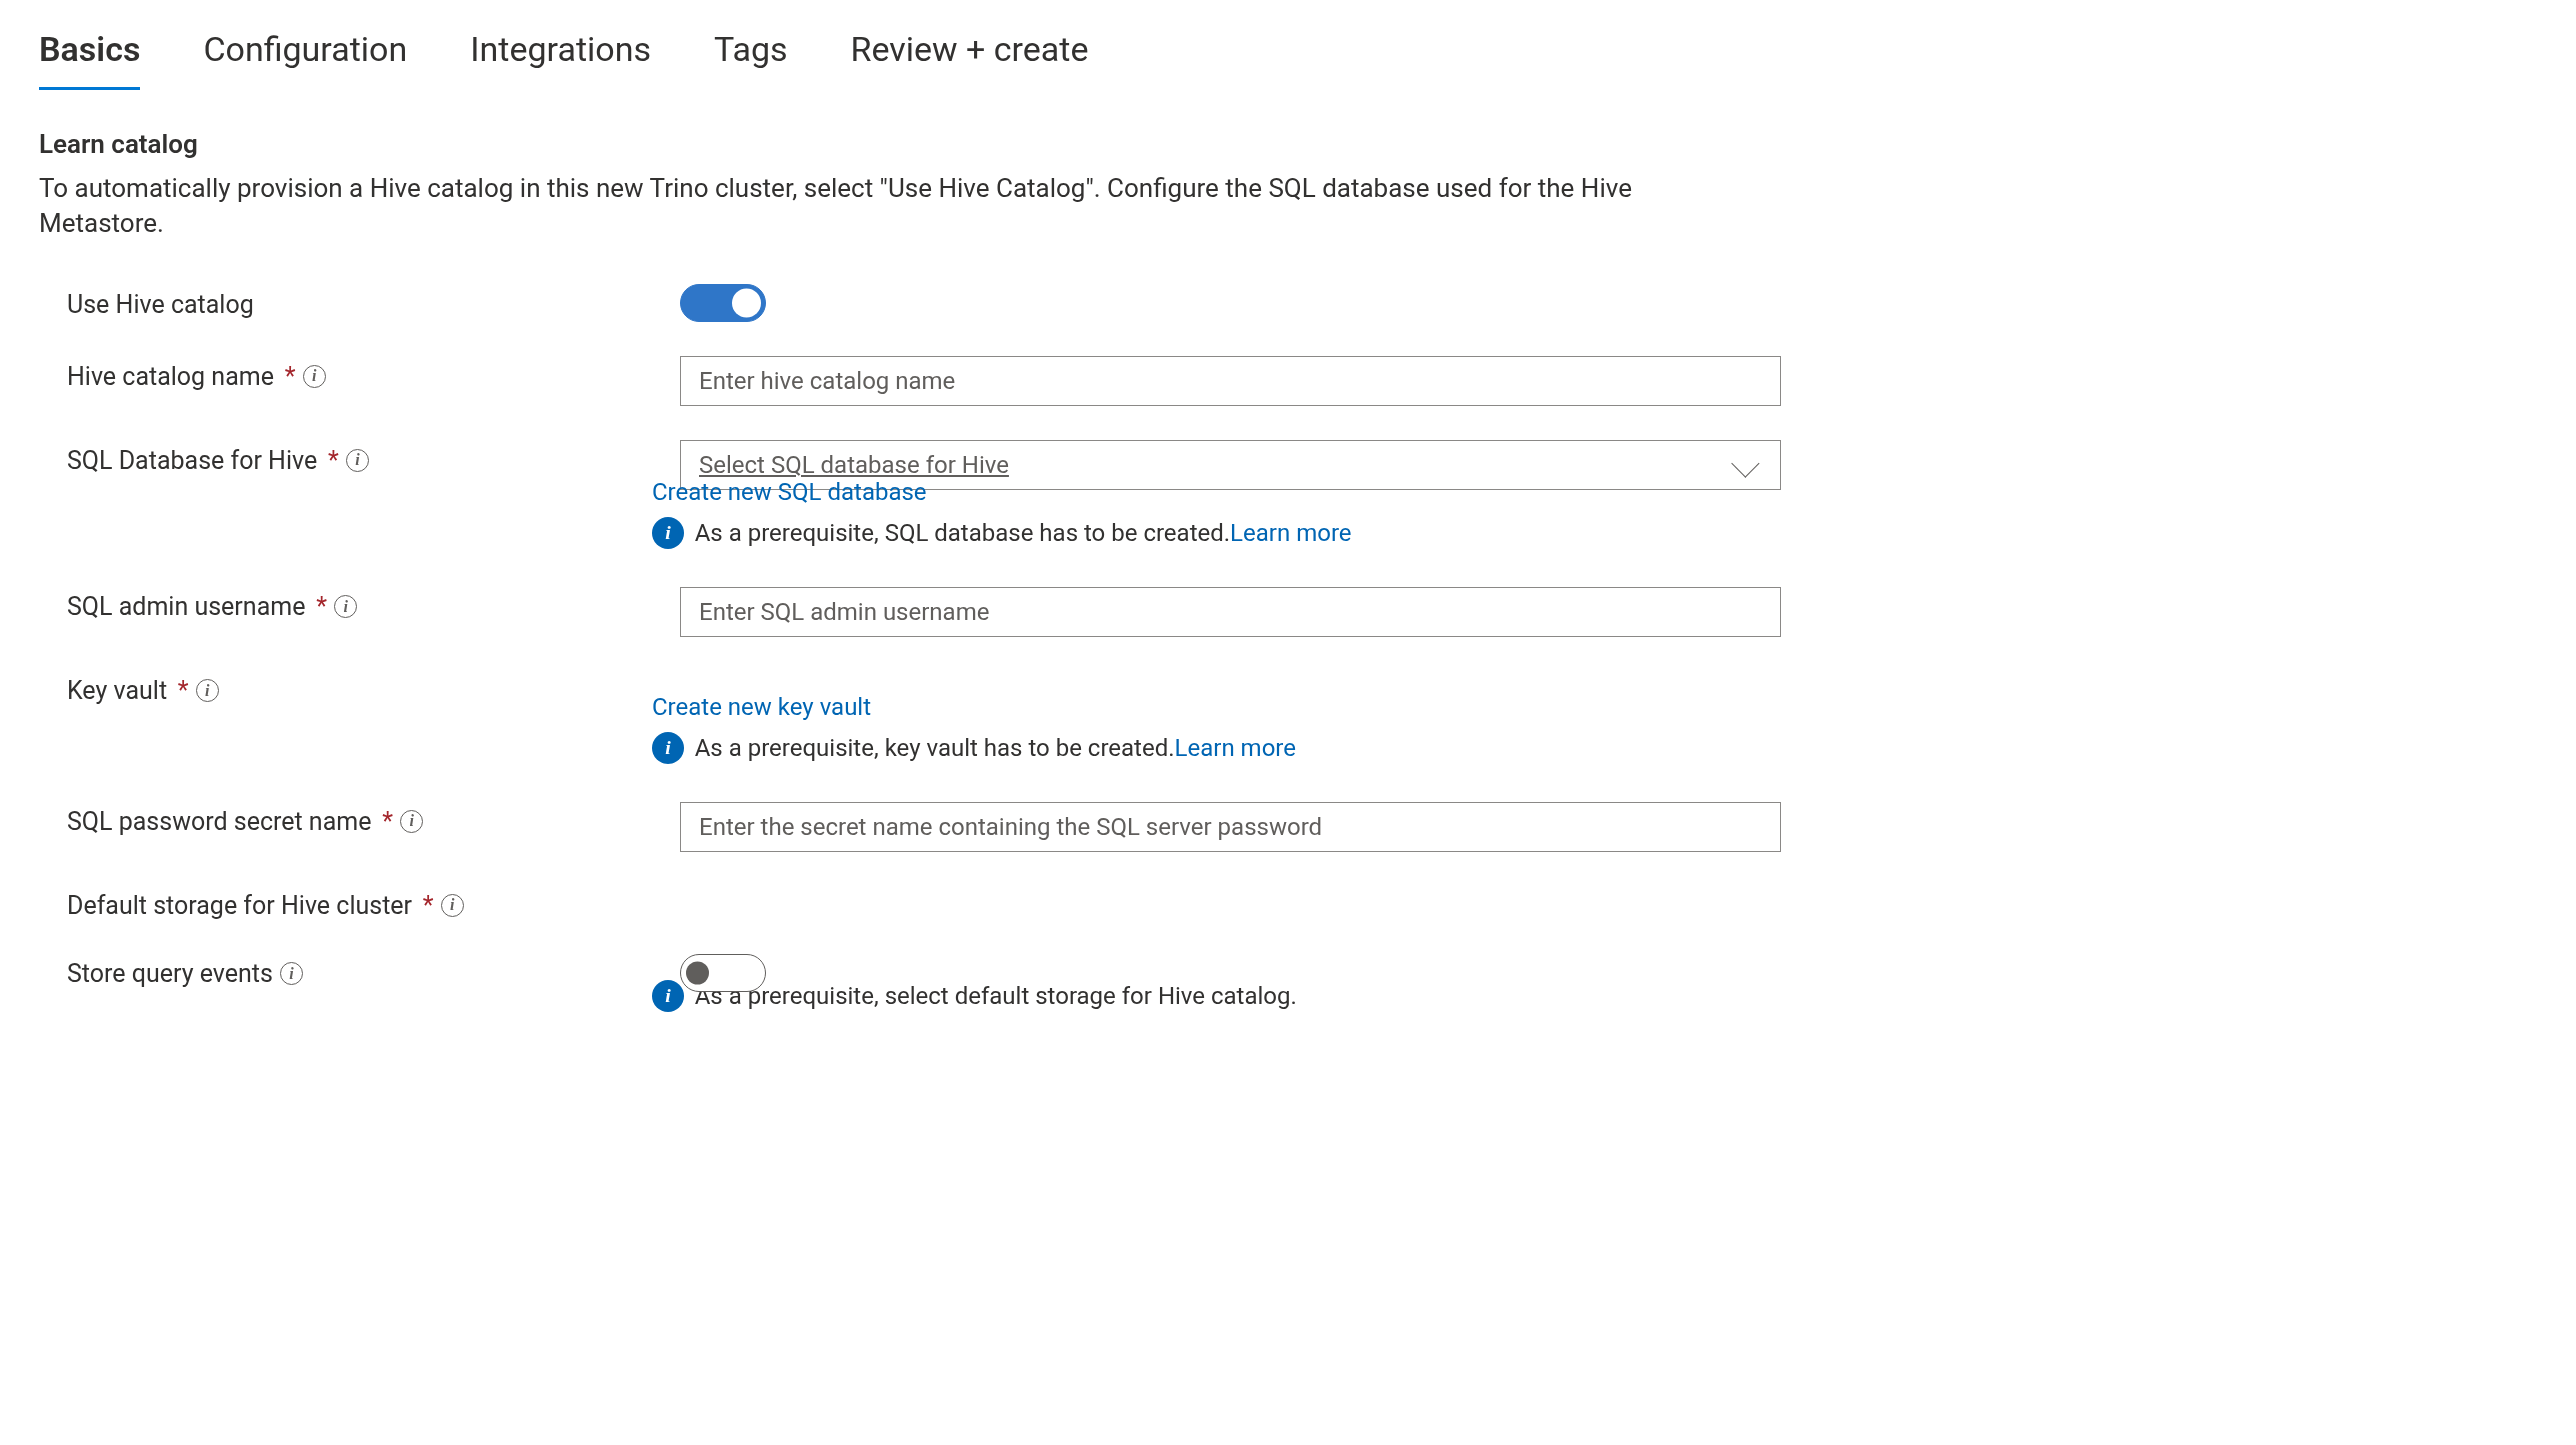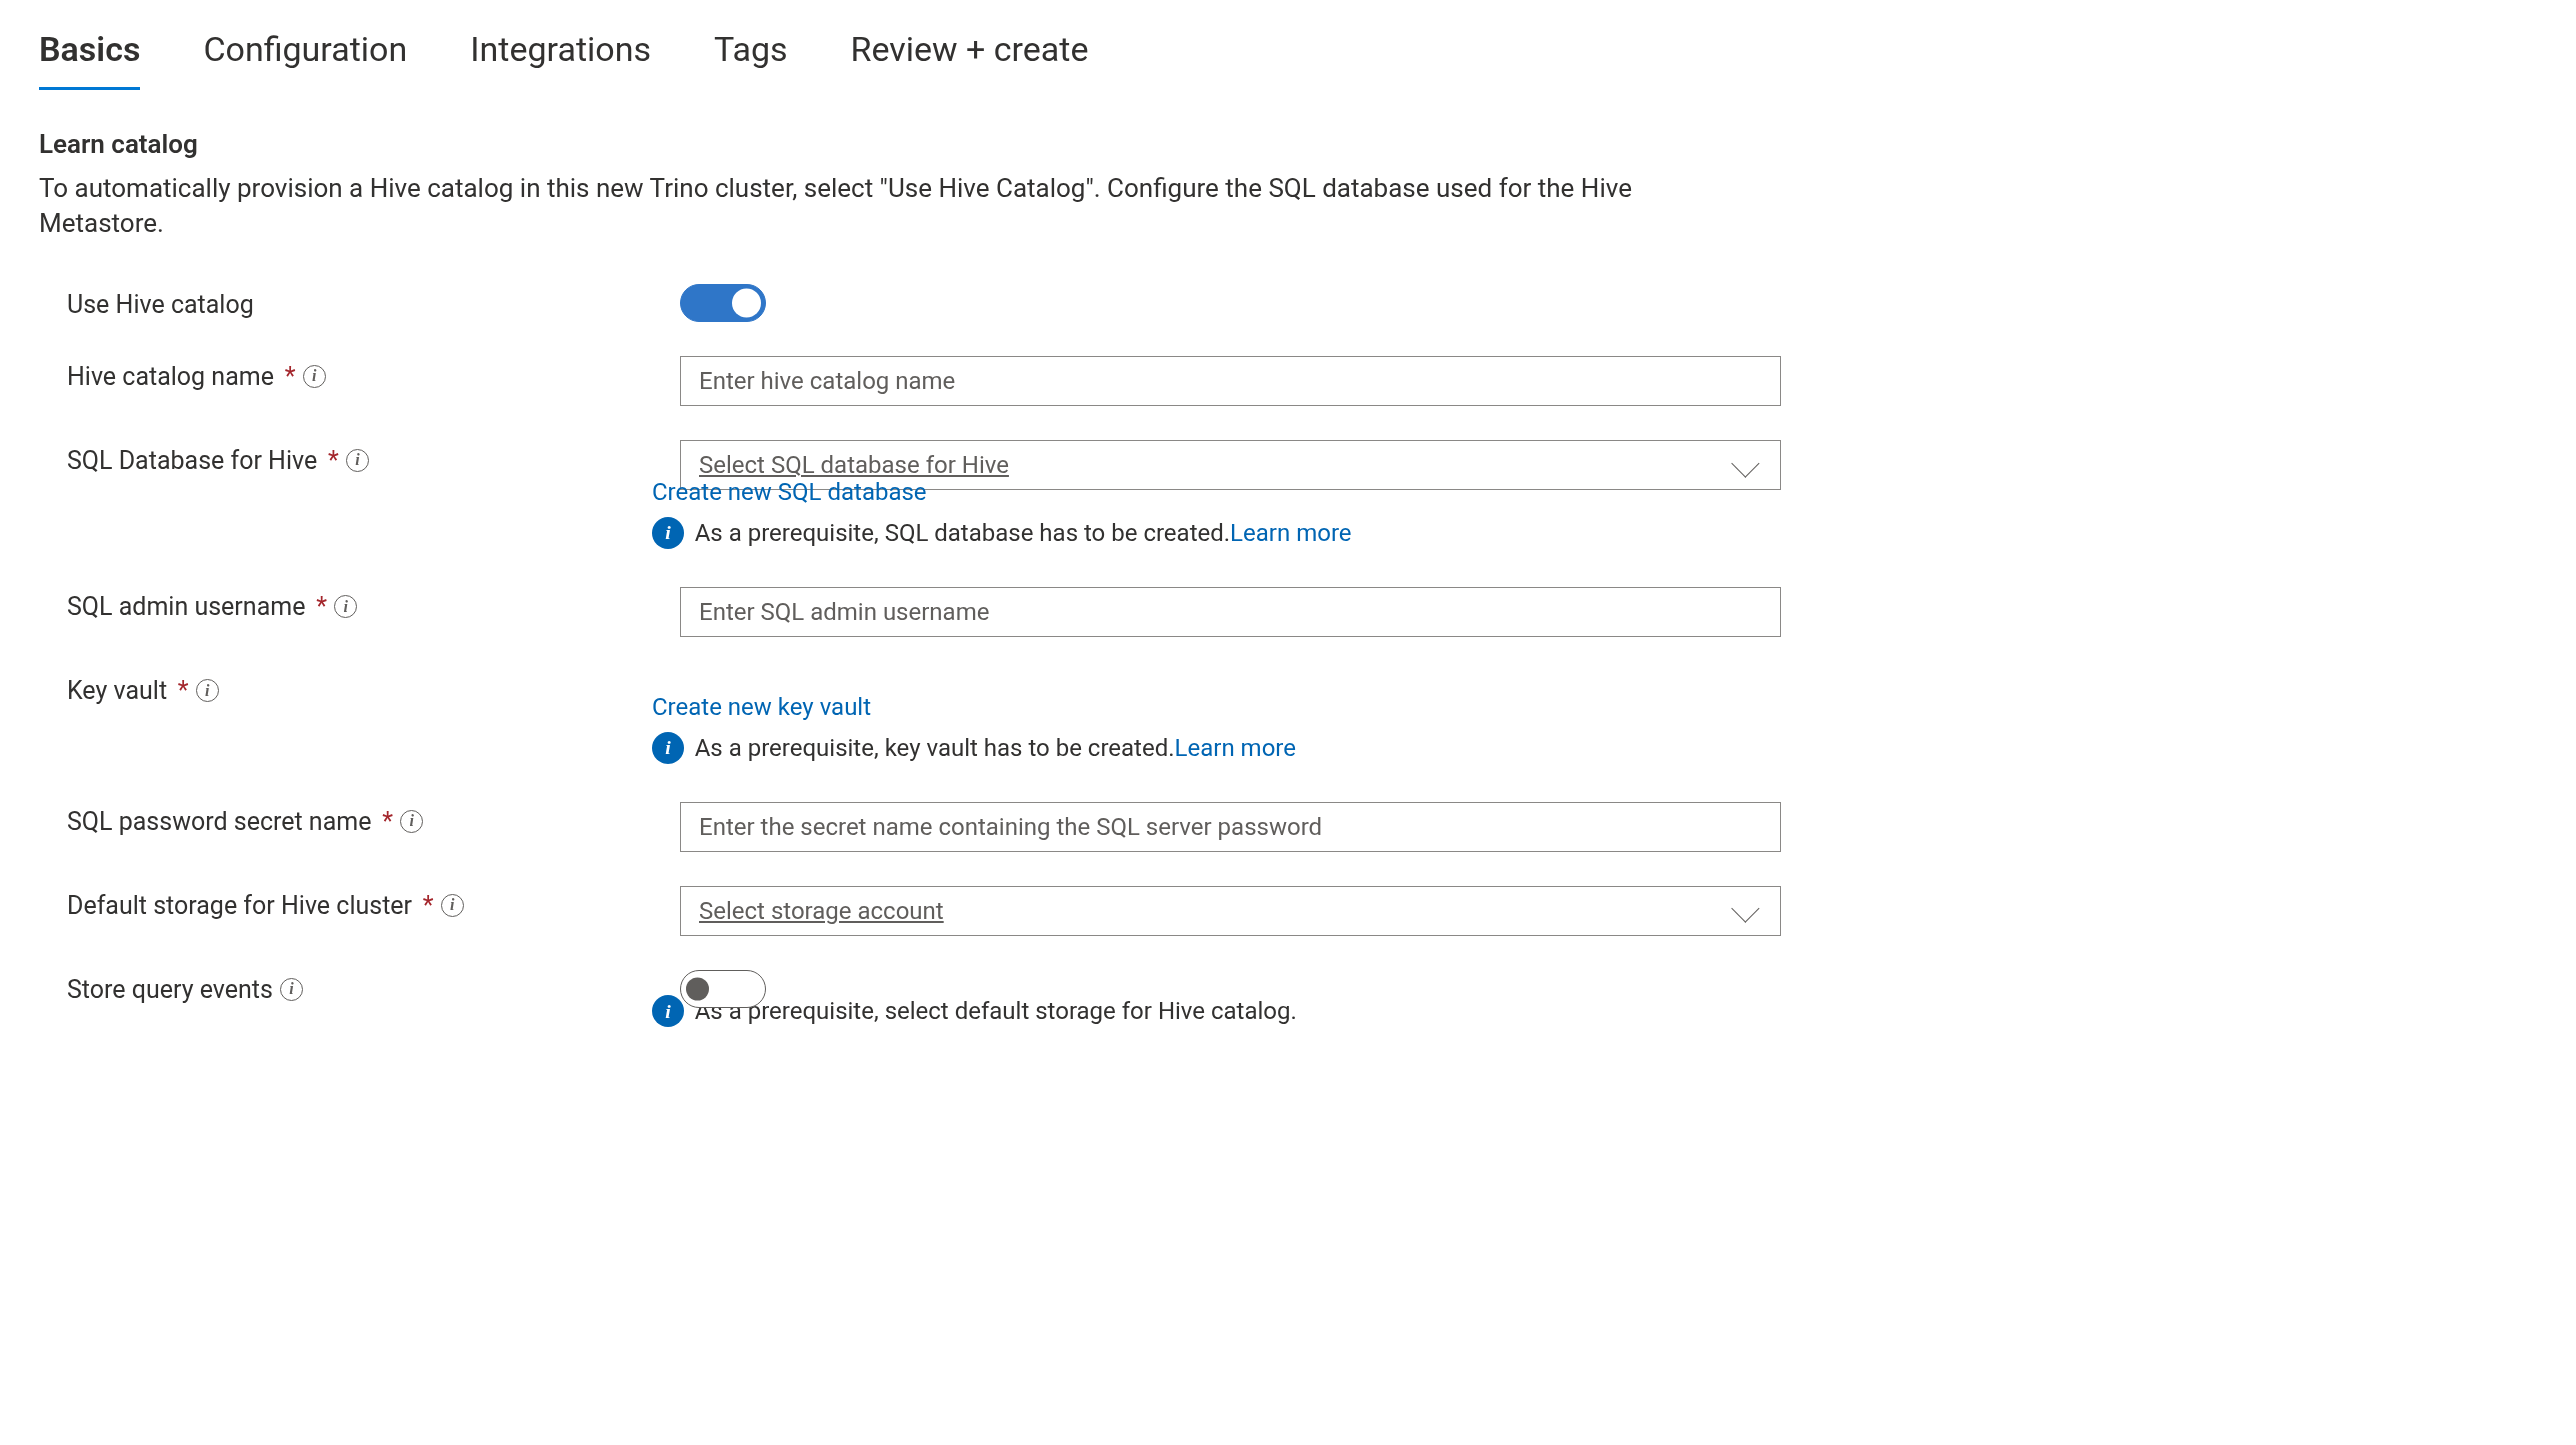--- a/index.html
+++ b/index.html
@@ -203,26 +203,20 @@
     <input class="text-input" type="text" placeholder="Enter the secret name containing the SQL server password" style="">
   </div>
 </div>
 
 <div class="form-row">
   <div class="label-col">
     <span>Default storage for Hive cluster</span>
     <span class="req">*</span>
     <span class="info-icon">i</span>
   </div>
-  <div class="input-col">
-    <div class="select-box">
-      <span>Select storage account</span>
-      <span class="chevron-down"></span>
-    </div>
-  </div>
 </div>
 
 <div class="form-row tight">
   <div class="label-col">
     <span>Store query events</span>
     <span class="info-icon">i</span>
   </div>
   <div class="input-col">
     <div class="toggle">
       <div class="knob"></div>

